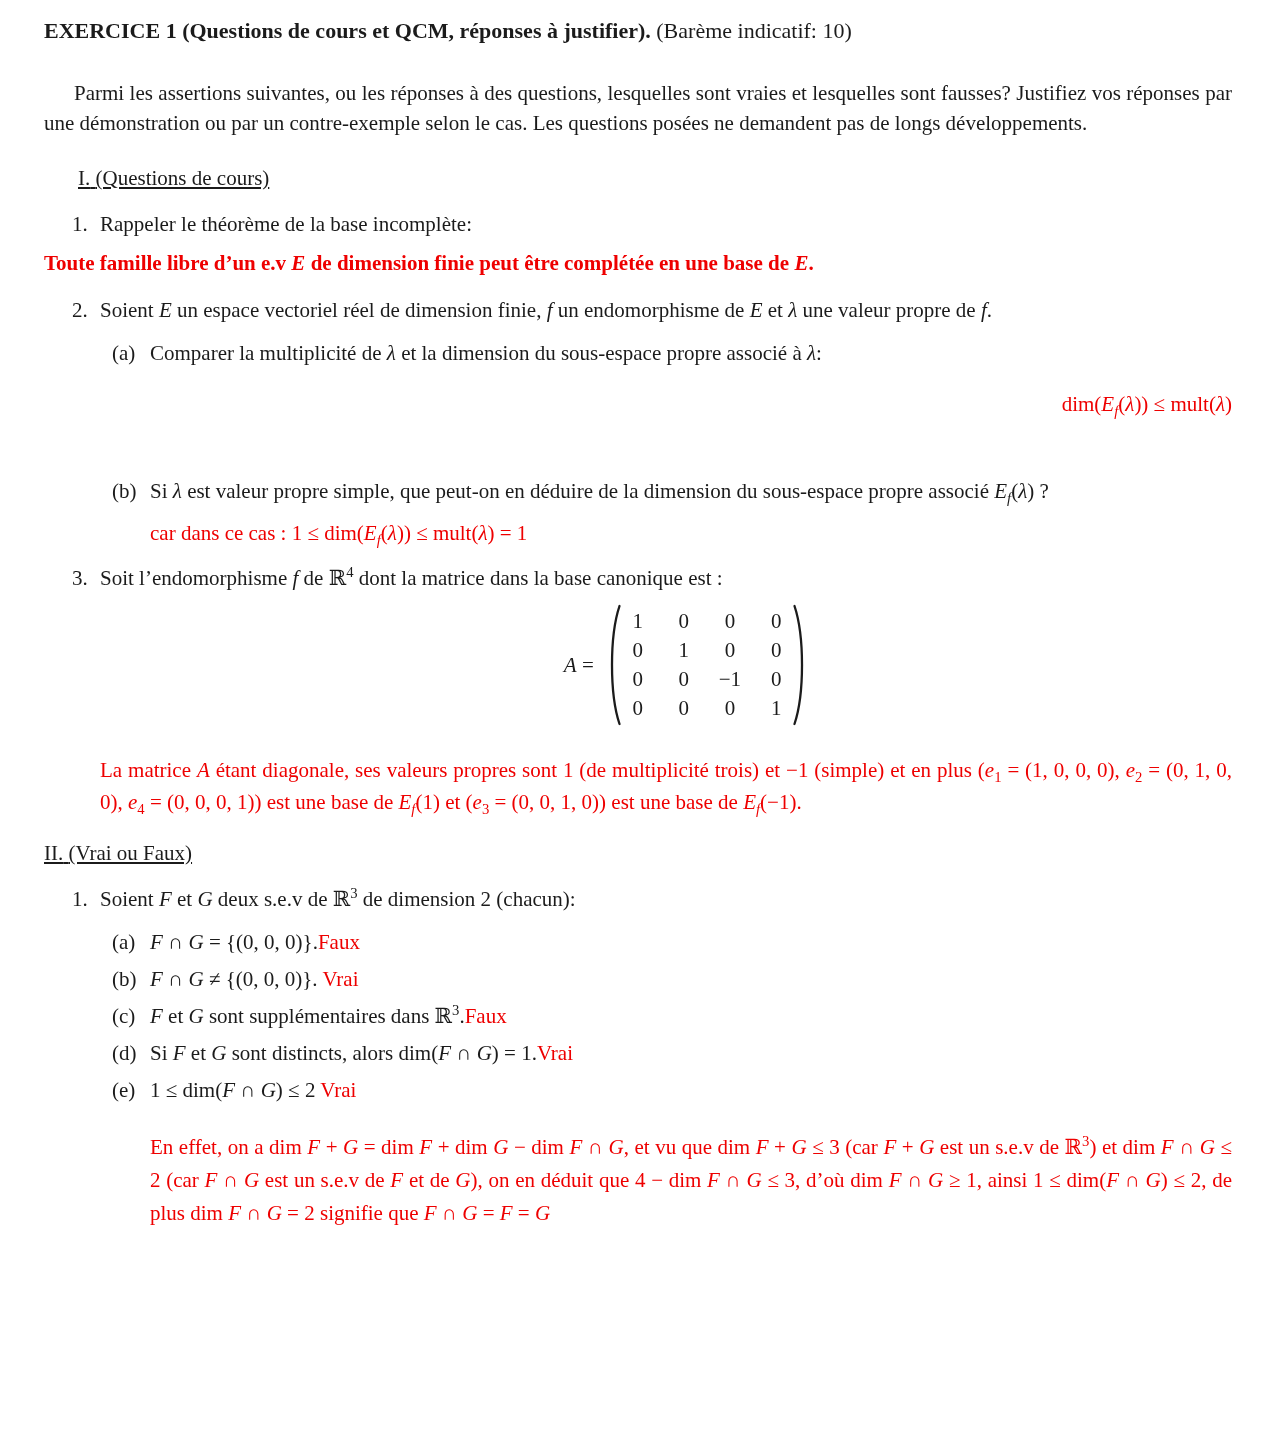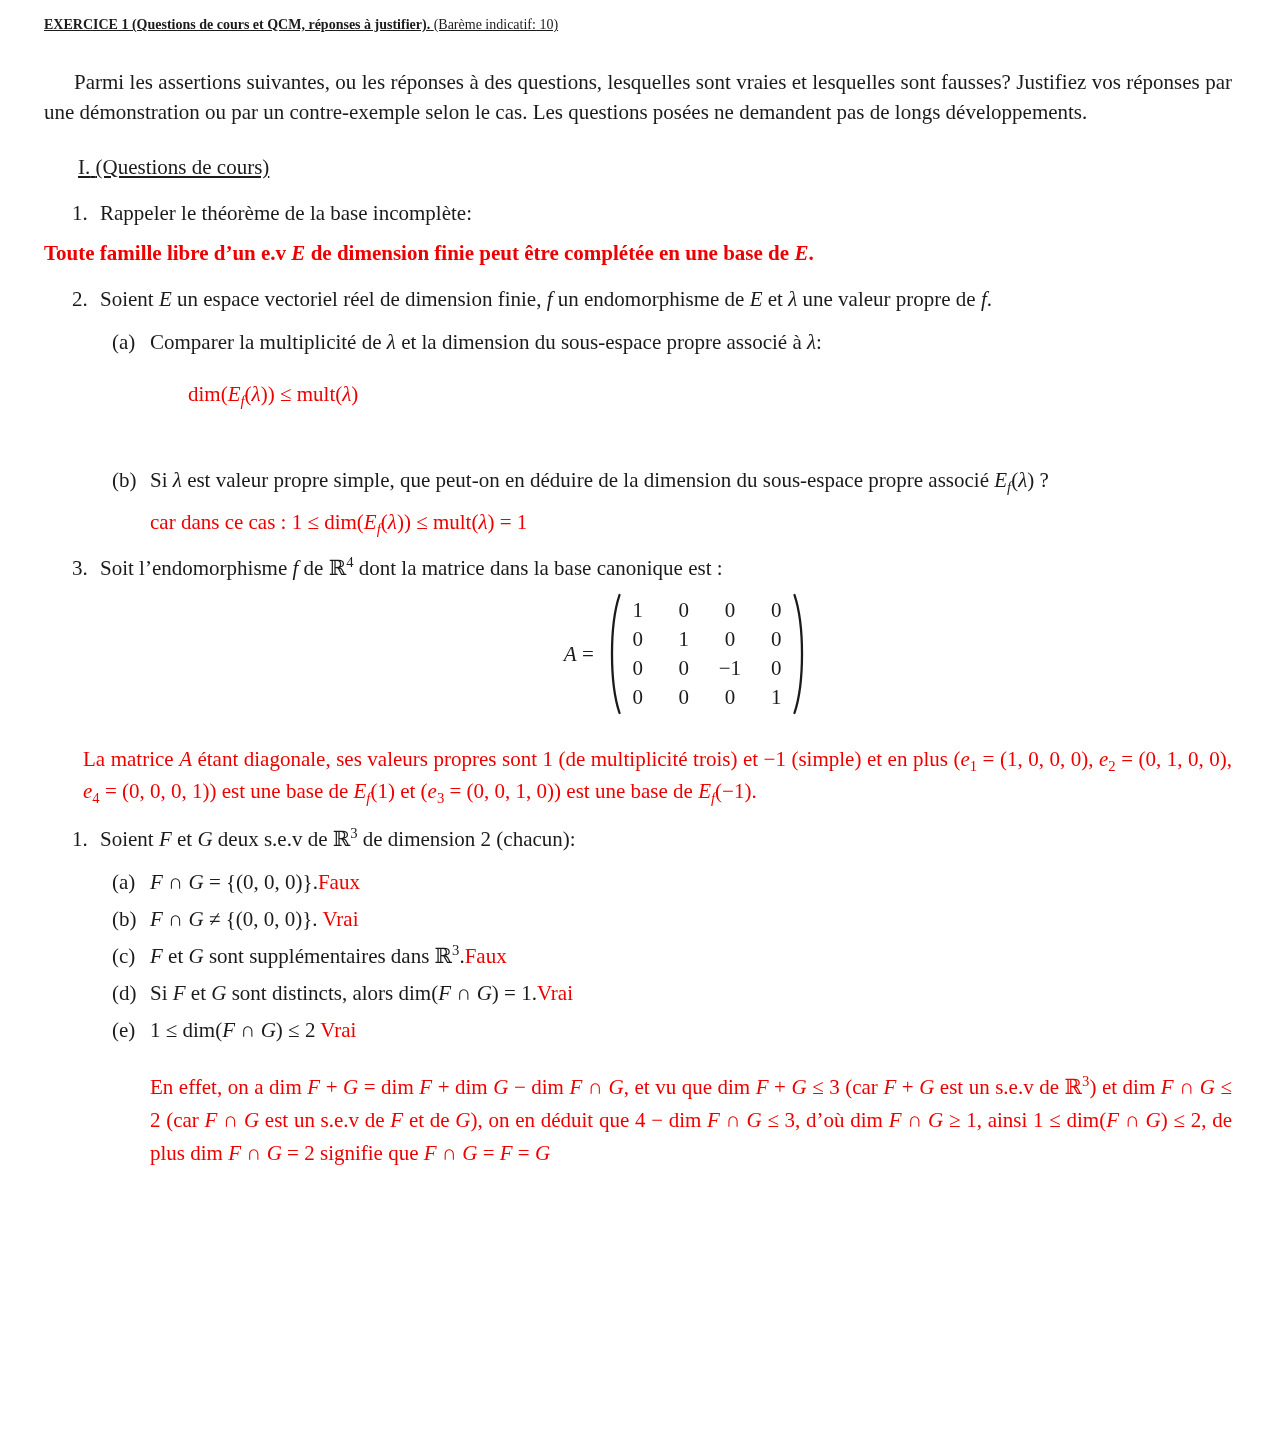--- a/index.html
+++ b/index.html
@@ -12,21 +12,21 @@
     background: #ffffff;
     color: var(--ink);
     font-family: "Liberation Serif", "DejaVu Serif", serif;
     font-size: 21px;
     line-height: 1.35;
   }
   i { font-style: italic; }
   sub, sup { font-size: 70%; line-height: 0; }
   .red { color: var(--red); }
 
-  .title { font-size: 14px; text-decoration: underline; }
+  .title { font-size: 22px; }
   .title .bold { font-weight: bold; }
 
   .intro {
     margin-top: 32px;
     text-align: justify;
     text-indent: 30px;
     line-height: 30px;
   }
 
   .sec-heading { margin-top: 26px; text-decoration: underline; }
@@ -35,21 +35,21 @@
   .item { display: flex; margin-top: 18px; }
   .item > .num { flex: none; width: 28px; margin-left: 28px; }
   .item > .body { flex: 1; min-width: 0; }
 
   .answer-line { margin-top: 11px; font-weight: bold; }
 
   .subitem { display: flex; margin-top: 15px; }
   .subitem > .lab { flex: none; width: 38px; margin-left: 68px; }
   .subitem > .body { flex: 1; min-width: 0; }
 
-  .formula { text-align: left; }
+  .formula { text-align: right; }
   .formula.f-a { margin-top: 23px; padding-left: 144px; }
   .gap-b { margin-top: 58px; }
   .formula.f-b { margin-top: 57px; padding-left: 144px; }
   .note { margin-left: 106px; margin-top: 14px; }
 
   .q3 { margin-top: 17px; }
 
   .matrix-wrap {
     display: flex; align-items: center; justify-content: center;
     padding-left: 96px; margin-top: 10px;
@@ -60,21 +60,21 @@
     display: grid;
     grid-template-columns: repeat(4, auto);
     column-gap: 24px; row-gap: 6px;
     padding: 3px 5px;
   }
   .mcell { min-width: 22px; text-align: center; line-height: 23px; }
 
   .followup { margin-left: 56px; margin-top: 19px; }
 
   .par-answer {
-    margin-left: 39px; margin-top: 27px;
+    margin-left: 56px; margin-top: 27px;
     text-align: justify; line-height: 32px;
   }
 
   .sec2-heading { margin-top: 21px; }
 
   .tf-list { margin-top: 4px; }
   .tf-item { display: flex; margin-top: 9px; line-height: 28px; }
   .tf-item:first-child { margin-top: 15px; }
   .tf-item > .lab { flex: none; width: 38px; margin-left: 68px; }
   .tf-item > .body { flex: 1; min-width: 0; }
@@ -149,20 +149,22 @@
         <span class="mcell">1</span>
       </span>
     <svg class="paren" width="16" height="124" viewBox="0 0 16 124">
       <path d="M2.5 3 C 12.5 33 12.5 91 2.5 121" fill="none" stroke="currentColor" stroke-width="2.3" stroke-linecap="round"></path>
     </svg>
   </div>
 
 
   <div class="par-answer red">La matrice <i>A</i> étant diagonale, ses valeurs propres sont 1 (de multiplicité trois) et −1 (simple) et en plus (<i>e</i><sub>1</sub> = (1, 0, 0, 0), <i>e</i><sub>2</sub> = (0, 1, 0, 0), <i>e</i><sub>4</sub> = (0, 0, 0, 1)) est une base de <i>E</i><sub><i>f</i></sub>(1) et (<i>e</i><sub>3</sub> = (0, 0, 1, 0)) est une base de <i>E</i><sub><i>f</i></sub>(−1).</div>
 
+  <div class="sec-heading sec2-heading"><span>II.</span>
+    <span>(Vrai ou Faux)</span></div>
 
   <div class="item">
     <span class="num">1.</span>
     <span class="body">Soient <i>F</i> et <i>G</i> deux s.e.v de ℝ<sup>3</sup> de dimension 2 (chacun):</span>
   </div>
 
   <div class="tf-list">
     <div class="tf-item">
       <span class="lab">(a)</span>
       <span class="body"><span><i>F</i> ∩ <i>G</i> = {(0, 0, 0)}.</span><span class="red">Faux</span></span>

